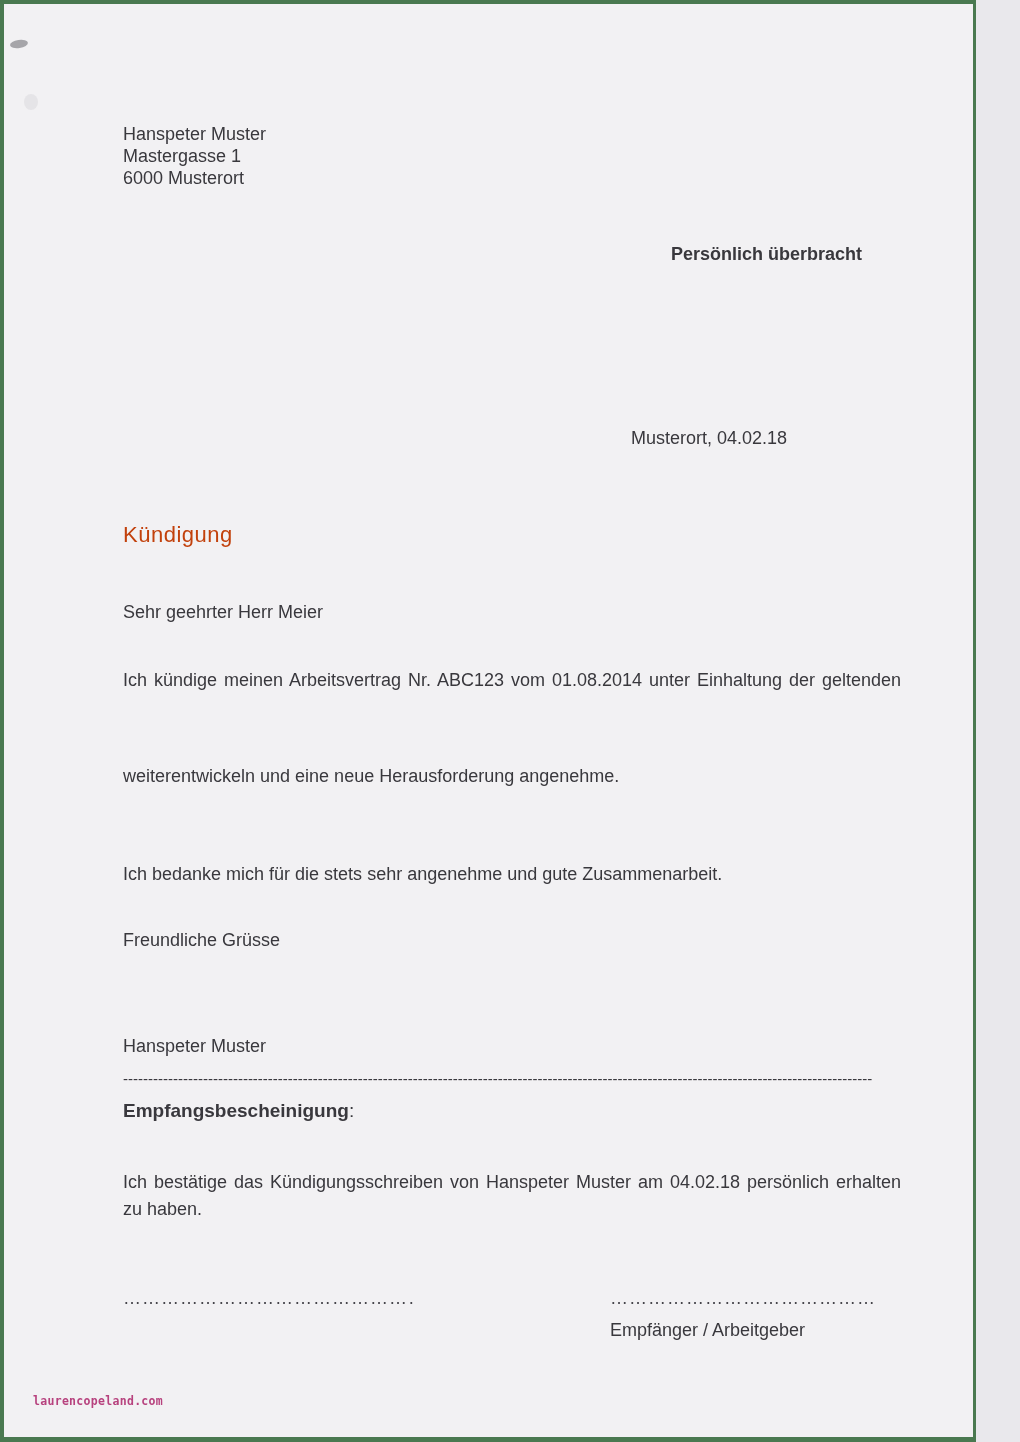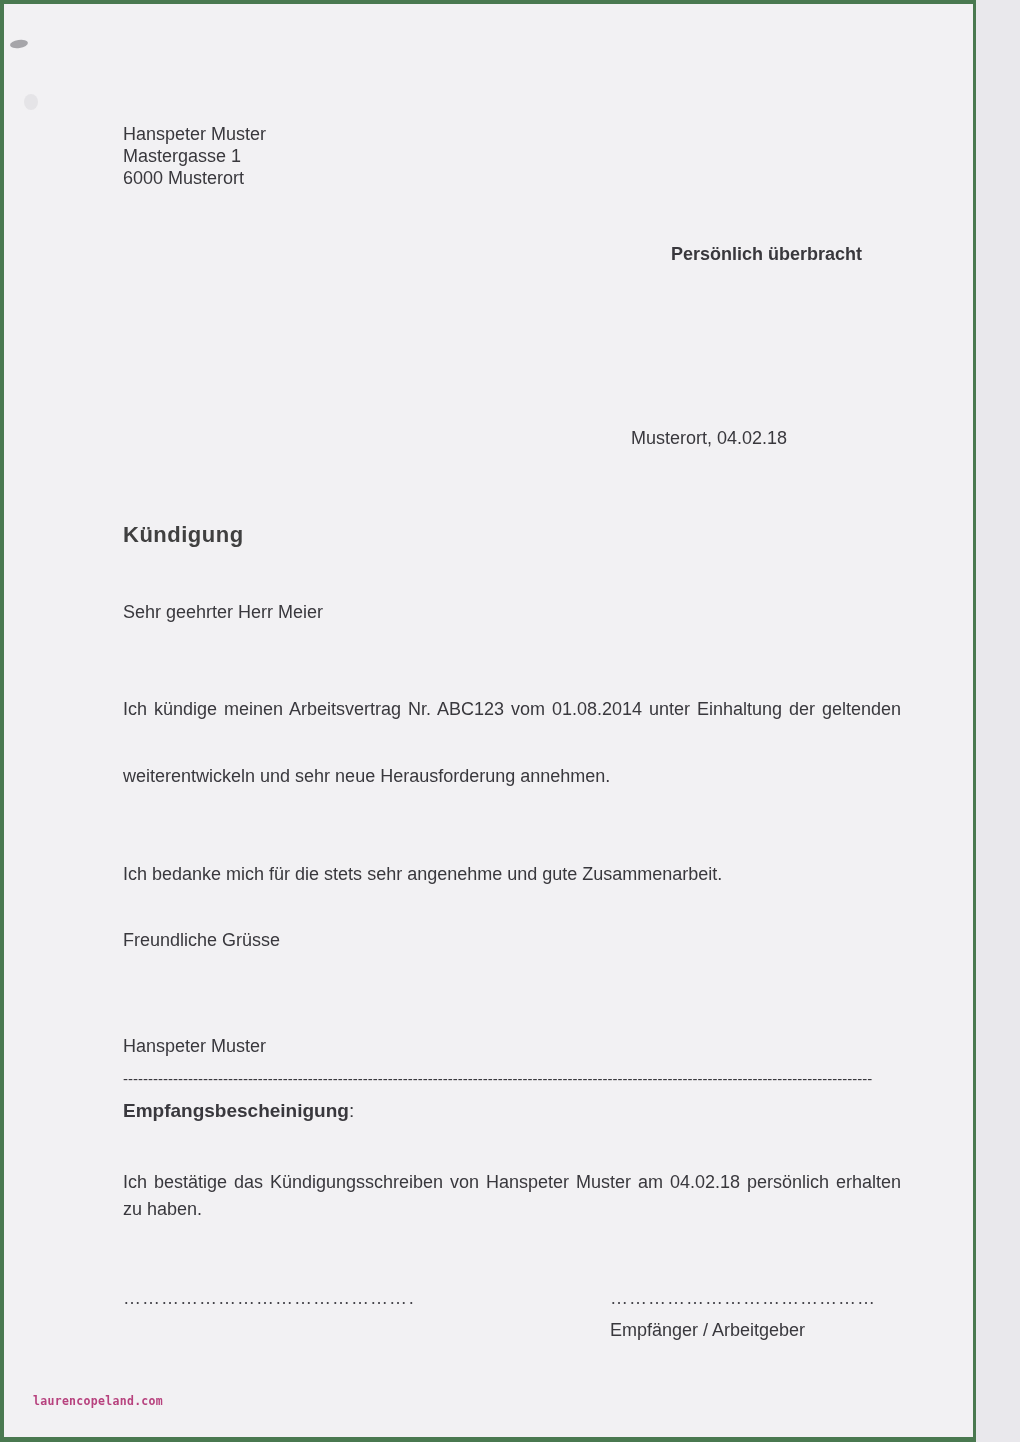--- a/index.html
+++ b/index.html
@@ -16,22 +16,22 @@
     font-family: "Liberation Sans", "DejaVu Sans", sans-serif;
     color: #39383d;
     font-size: 18px;
   }
   .abs { position: absolute; }
   .addr-line { line-height: 22px; white-space: nowrap; }
   .recip-line { line-height: 21.5px; white-space: nowrap; }
   .bold { font-weight: bold; }
   .subject {
     font-size: 22px;
-    font-weight: bold;
-    color: #404040;
+    font-weight: normal;
+    color: #c2410c;
     letter-spacing: 0.5px;
   }
   .para { width: 778px; line-height: 27px; }
   .jline { text-align: justify; text-align-last: justify; }
   .separator {
     width: 750px;
     font-size: 15px;
     line-height: 18px;
     white-space: nowrap;
     overflow: hidden;
@@ -77,26 +77,26 @@
 
   <div class="abs bold" style="left:627px; top:240px;margin-left:40px;">Persönlich überbracht</div>
 
 
   <div class="abs" style="left:627px; top:424px;">Musterort, 04.02.18</div>
 
   <div class="abs subject" style="left:119px; top:518px;">Kündigung</div>
 
   <div class="abs" style="left:119px; top:598px;">Sehr geehrter Herr Meier</div>
 
-  <div class="abs para" style="left:119px; top:663px;margin-top:29px;">
+  <div class="abs para" style="left:119px; top:663px;">
     <div class="jline">Ich kündige meinen Arbeitsvertrag Nr. ABC123 vom 01.08.2014 unter Einhaltung der geltenden</div>
   </div>
 
   <div class="abs para" style="left:119px; top:759px;">
-    <div>weiterentwickeln und sehr neue Herausforderung annehmen.</div>
+    <div>weiterentwickeln und eine neue Herausforderung angenehme.</div>
   </div>
 
   <div class="abs para" style="left:119px; top:857px;">
     <div>Ich bedanke mich für die stets sehr angenehme und gute Zusammenarbeit.</div>
   </div>
 
   <div class="abs" style="left:119px; top:926px;">Freundliche Grüsse</div>
 
   <div class="abs" style="left:119px; top:1032px;">Hanspeter Muster</div>
 

